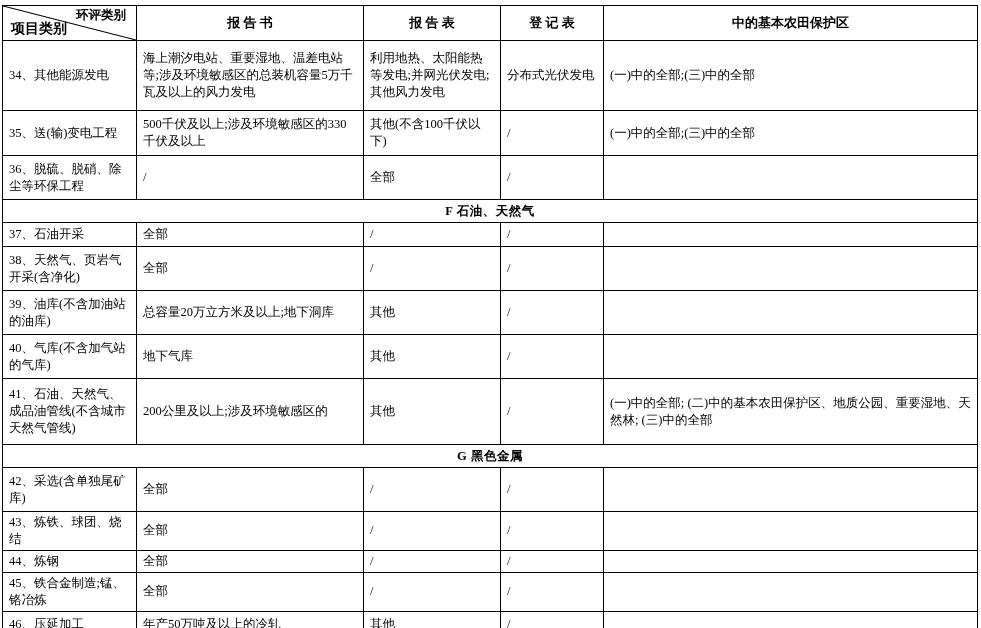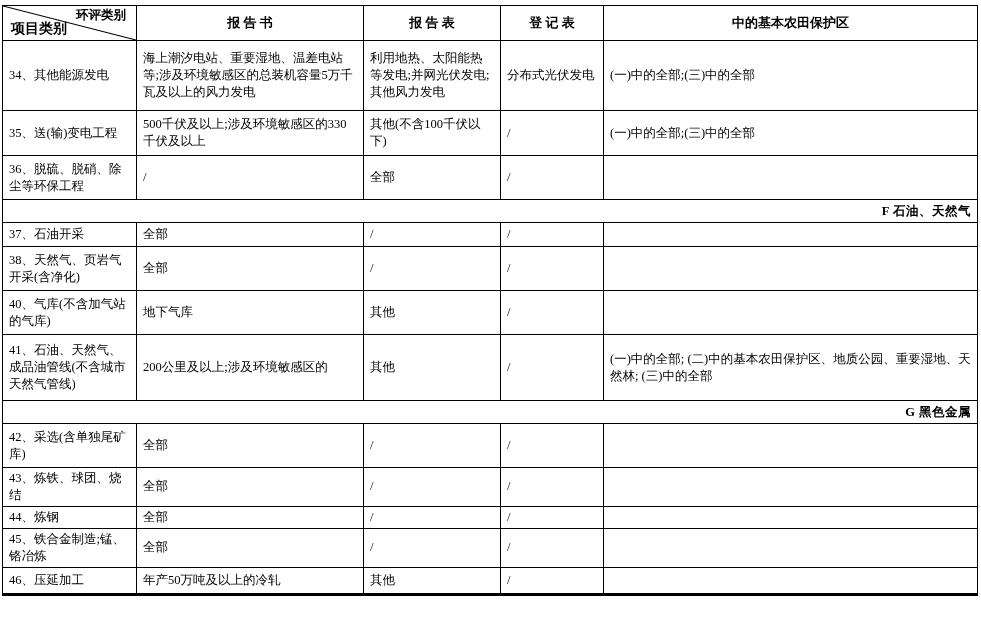--- a/index.html
+++ b/index.html
@@ -60,21 +60,21 @@
     font-size: 12.5px;
   }
   th.diag .diag-bottom {
     position: absolute;
     bottom: 1px; left: 8px;
     font-size: 14px;
   }
   td.section {
     font-weight: bold;
     font-size: 13px;
-    text-align: right;
+    text-align: center;
     padding-left: 6px;
     letter-spacing: 0.5px;
   }
   td.al { text-align: left; }
   td.ac { text-align: left; }
   td.c0 { padding: 2px 4px; }
   td.c4 { padding-left: 9px; }
 </style>
 </head>
 <body>
@@ -136,20 +136,27 @@
           <td class="al c4"></td>
         </tr>
         <tr style="height: 44px; margin-top: 27px;">
           <td class="al c0">38、天然气、页岩气开采(含净化)</td>
           <td class="ac c1">全部</td>
           <td class="ac c2">/</td>
           <td class="ac c3">/</td>
           <td class="al c4"></td>
         </tr>
         <tr style="height: 44px;">
+          <td class="al c0">39、油库(不含加油站的油库)</td>
+          <td class="ac c1">总容量20万立方米及以上;地下洞库</td>
+          <td class="ac c2">其他</td>
+          <td class="ac c3">/</td>
+          <td class="al c4"></td>
+        </tr>
+        <tr style="height: 44px;">
           <td class="al c0">40、气库(不含加气站的气库)</td>
           <td class="ac c1">地下气库</td>
           <td class="ac c2">其他</td>
           <td class="ac c3">/</td>
           <td class="al c4"></td>
         </tr>
         <tr style="height: 66px; margin-left: 24px;">
           <td class="al c0">41、石油、天然气、成品油管线(不含城市天然气管线)</td>
           <td class="al c1">200公里及以上;涉及环境敏感区的</td>
           <td class="ac c2">其他</td>

